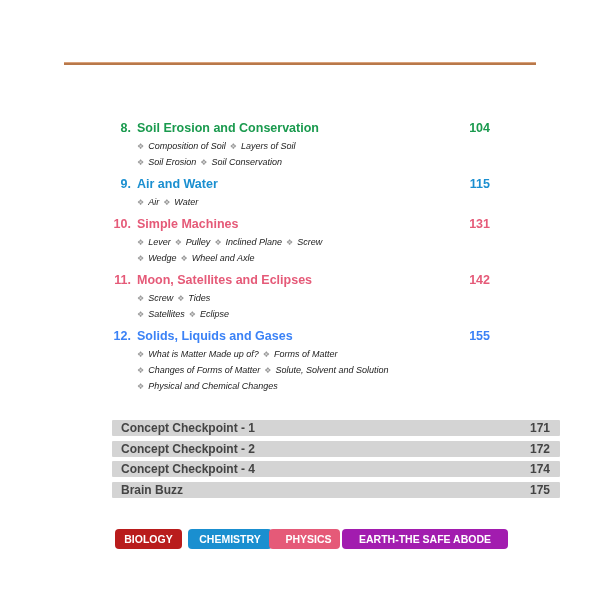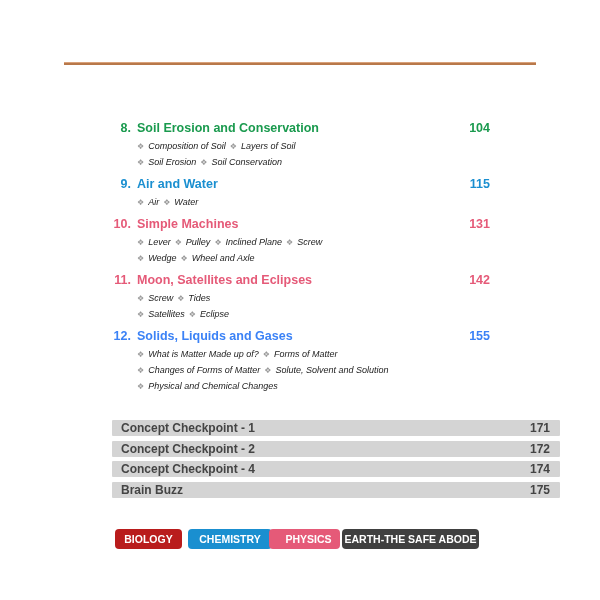--- a/index.html
+++ b/index.html
@@ -106,14 +106,14 @@
     <div class="bar">
       <span class="bar-label">Brain Buzz</span>
       <span class="bar-page">175</span>
     </div>
   </div>
 
 <div class="badges" id="badges">
     <div class="badge" style="left: 0px; width: 67px; background: #b91c1c;">BIOLOGY</div>
     <div class="badge" style="left: 73px; width: 84px; background: rgb(26, 143, 208);">CHEMISTRY</div>
     <div class="badge" style="left: 154px; width: 63px; background: rgb(229, 90, 120); padding-left: 8px;">PHYSICS</div>
-    <div class="badge" style="left: 227px; width: 137px; background: #404040;">EARTH-THE SAFE ABODE</div>
+    <div class="badge" style="left: 227px; width: 166px; background: #a21caf;">EARTH-THE SAFE ABODE</div>
   </div>
 
 </body></html>

